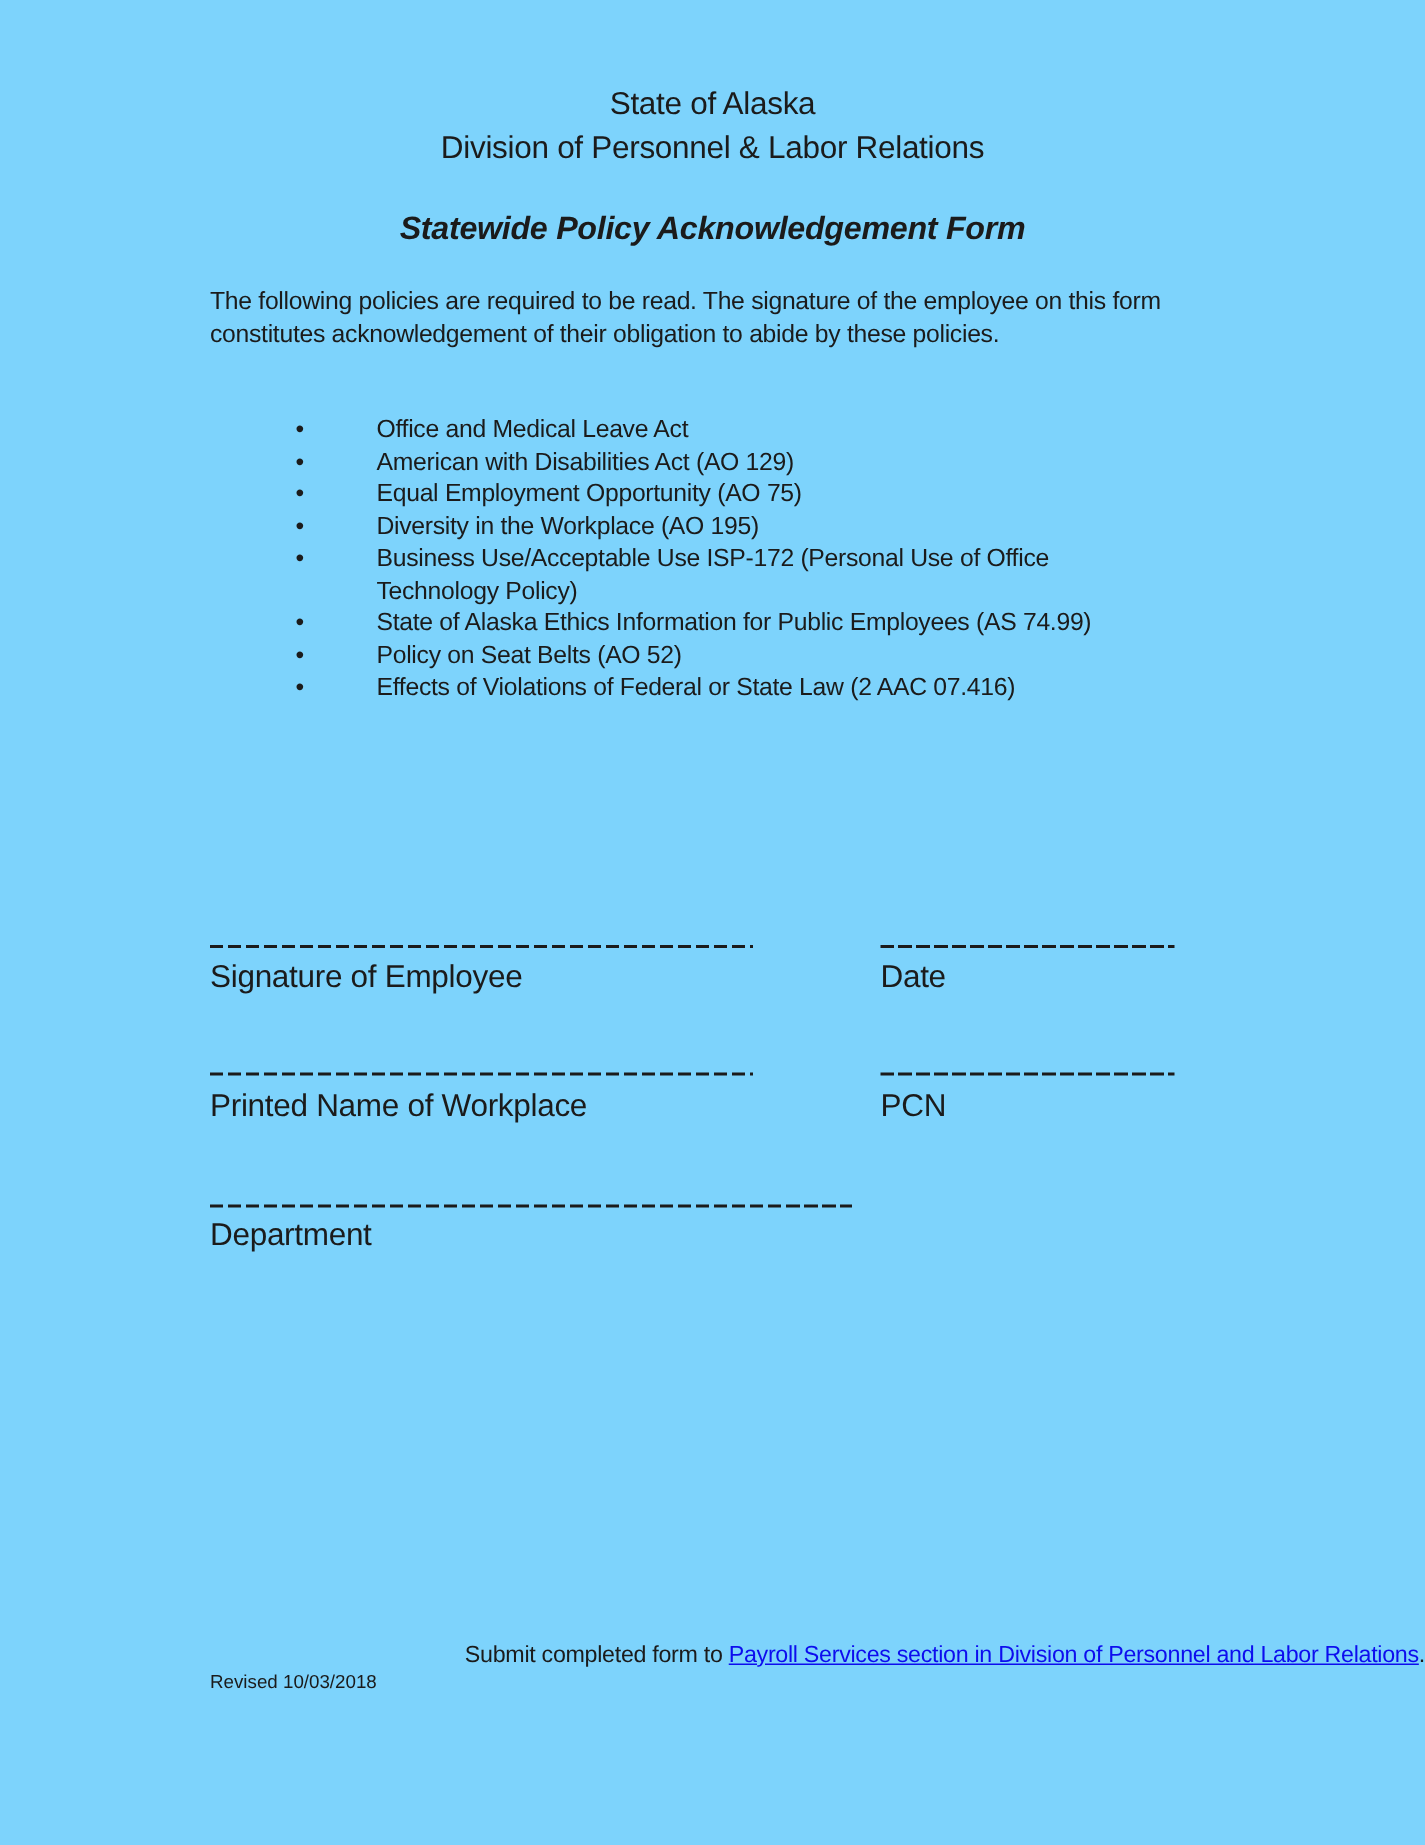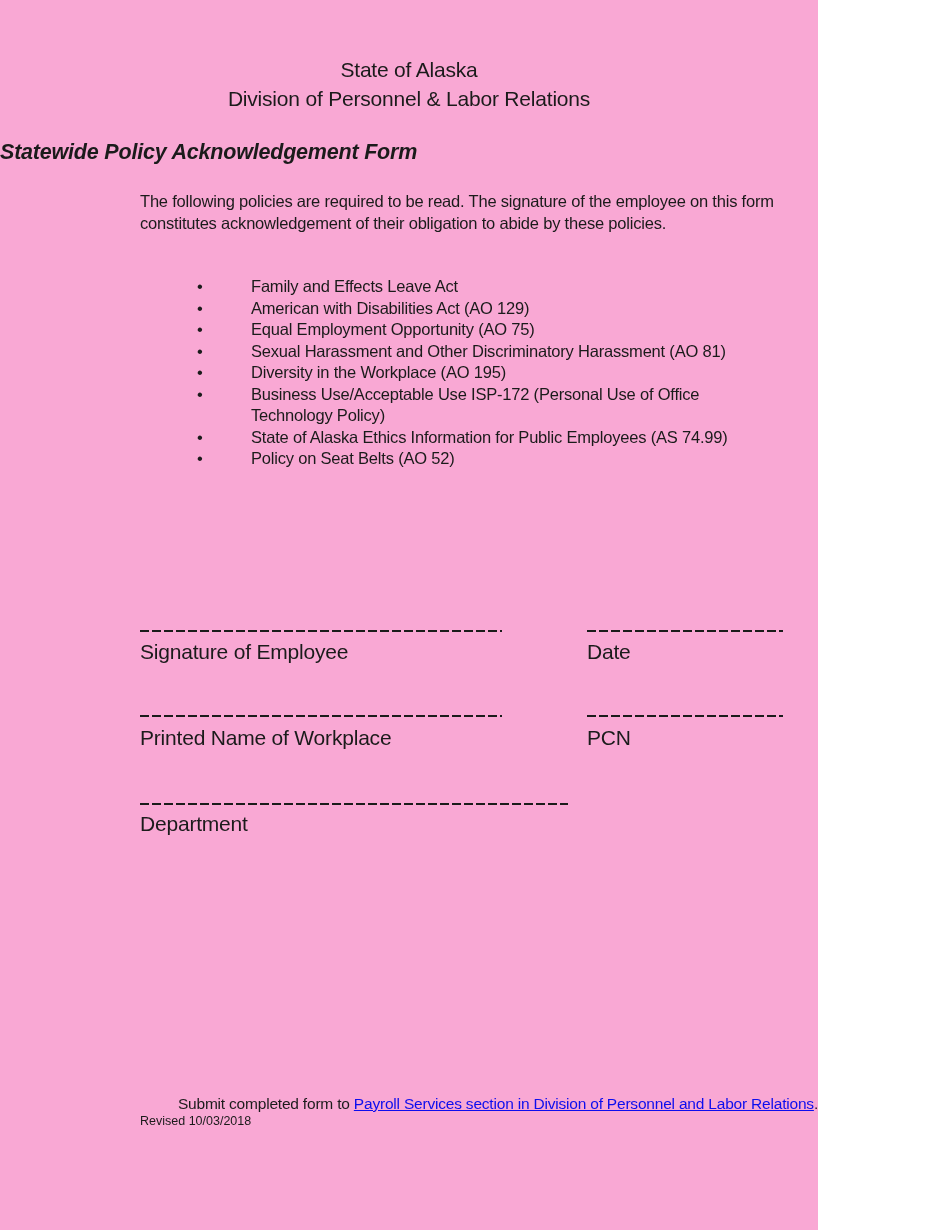--- a/index.html
+++ b/index.html
@@ -4,39 +4,40 @@
 <style>
   * { margin: 0; padding: 0; box-sizing: border-box; }
   html, body { background: #ffffff; }
   body {
     font-family: "Liberation Sans", sans-serif;
     color: #1b1b1b;
     -webkit-font-smoothing: antialiased;
   }
   #page {
     position: relative;
-    width: 818px;
+    width: 950px;
     height: 1230px;
-    background: #f9a8d4;
+    background: #7dd3fc;
     overflow: hidden;
     letter-spacing: -0.2px;
   }
   .org-header {
     position: absolute;
     top: 55px; left: 0;
     width: 100%;
     text-align: center;
     font-size: 21px;
     line-height: 29px;
     color: #1b1b1b;
   }
   .form-title {
     position: absolute;
     top: 140px; left: 0;
     width: 100%;
+    text-align: center;
     font-size: 21.5px;
     font-weight: bold;
     font-style: italic;
     color: #1b1b1b;
   }
   .intro {
     position: absolute;
     top: 190px; left: 140px;
     width: 655px;
     font-size: 16.5px;
@@ -112,28 +113,28 @@
   <div class="org-header">
     <div>State of Alaska</div>
     <div>Division of Personnel &amp; Labor Relations</div>
   </div>
 
   <div class="form-title">Statewide Policy Acknowledgement Form</div>
 
   <p class="intro">The following policies are required to be read. The signature of the employee on this form constitutes acknowledgement of their obligation to abide by these policies.</p>
 
   <ul class="policy-list">
-    <li class="bullet"><span>Family and Effects Leave Act</span></li>
+    <li class="bullet"><span>Office and Medical Leave Act</span></li>
     <li class="bullet"><span>American with Disabilities Act (AO 129)</span></li>
     <li class="bullet"><span>Equal Employment Opportunity (AO 75)</span></li>
-    <li class="bullet"><span>Sexual Harassment and Other Discriminatory Harassment (AO 81)</span></li>
     <li class="bullet"><span>Diversity in the Workplace (AO 195)</span></li>
     <li class="bullet"><span>Business Use/Acceptable Use ISP-172 (Personal Use of Office Technology Policy)</span></li>
     <li class="bullet"><span>State of Alaska Ethics Information for Public Employees (AS 74.99)</span></li>
     <li class="bullet"><span>Policy on Seat Belts (AO 52)</span></li>
+    <li class="bullet"><span>Effects of Violations of Federal or State Law (2 AAC 07.416)</span></li>
   </ul>
 
   <div class="sig-line line-sig-left"></div>
   <div class="sig-label label-sig-left">Signature of Employee</div>
   <div class="sig-line line-sig-right"></div>
   <div class="sig-label label-sig-right">Date</div>
 
   <div class="sig-line line-name-left"></div>
   <div class="sig-label label-name-left">Printed Name of Workplace</div>
   <div class="sig-line line-name-right"></div>

